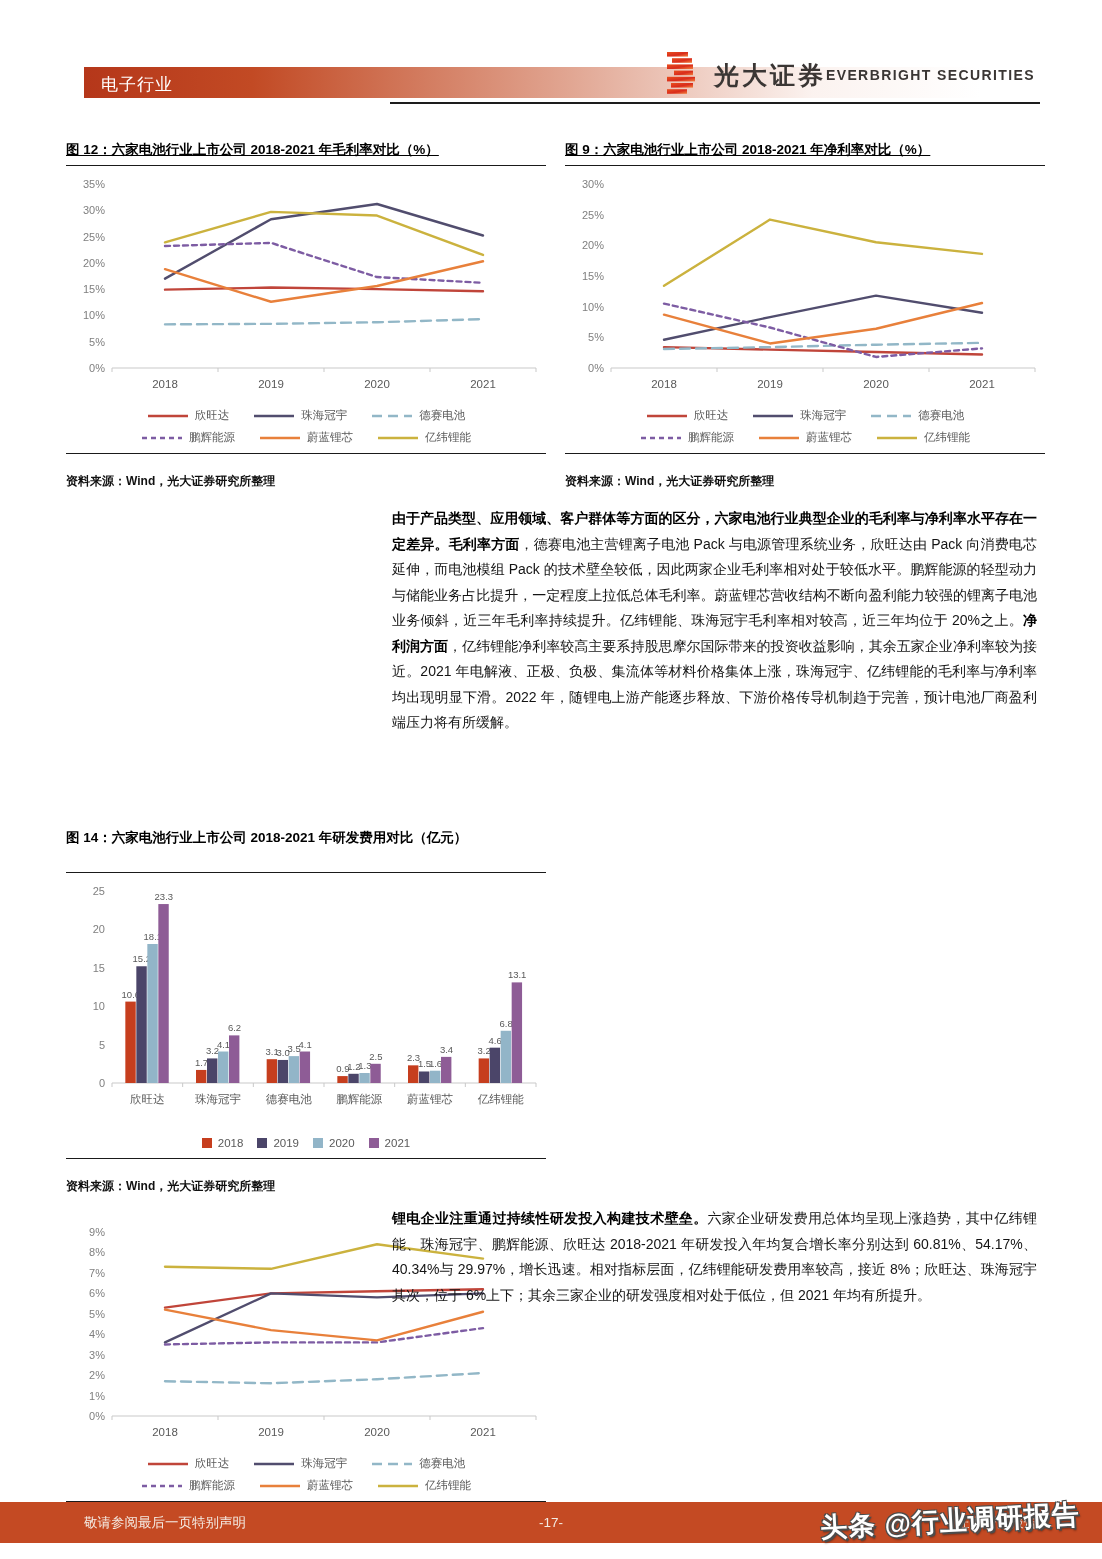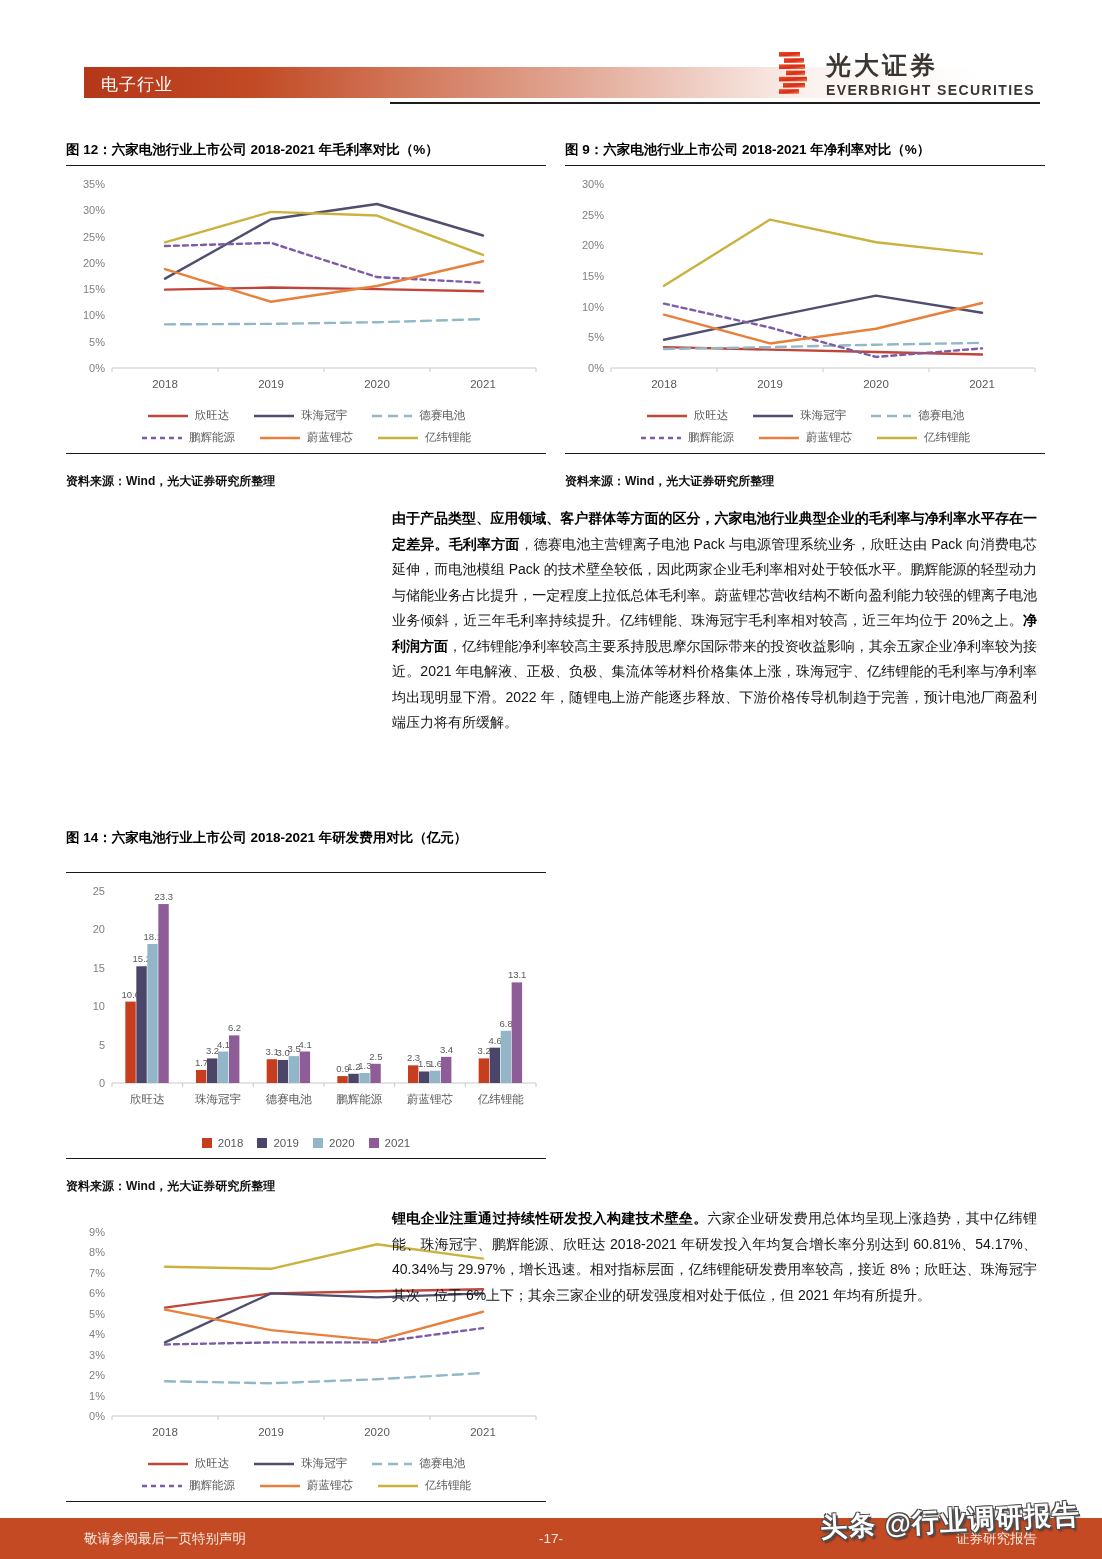--- a/index.html
+++ b/index.html
@@ -5,31 +5,31 @@
   html,body{margin:0;padding:0;background:#888;}
   .page{position:relative;width:1102px;height:1559px;background:#fff;margin:0 auto;
         font-family:"Liberation Sans","DejaVu Sans",sans-serif;overflow:hidden;}
 
   
   .band{position:absolute;left:84px;top:67px;right:84px;height:31px;
         background:linear-gradient(to right,#b5371a 0%,#c24a24 18%,rgba(209,118,88,.65) 52%,rgba(240,205,192,.25) 78%,rgba(255,255,255,0) 96%);}
   .band-label{display:inline-block;padding:6px 0 0 17px;font-size:17px;font-weight:400;color:#fff;letter-spacing:1px;}
   .header-rule{position:absolute;top:102px;left:390px;right:62px;height:2px;background:#1d1d1d;}
   .logo{position:absolute;top:52px;right:67px;display:flex;align-items:center;gap:9px;}
-  .logo-txt{display:flex;flex-direction:column;justify-content:center;}
+  .logo-txt{display:flex;flex-direction:row;justify-content:center;}
   .brand-cn{font-size:25px;font-weight:700;color:#3a3634;letter-spacing:3px;line-height:1;}
   .brand-en{font-size:14px;color:#3a3634;letter-spacing:1.4px;margin-top:4px;font-weight:700;}
 
   
   .row{position:absolute;display:flex;gap:19px;left:66px;width:971px;}
   .row1{top:140px;} .row2{top:828px;flex-direction:column;}
   figure{margin:0;width:480px;}
   figcaption{font-size:13.5px;font-weight:700;color:#000;line-height:19px;
              padding-bottom:6px;border-bottom:1.5px solid #1a1a1a;}
-  .cap1{white-space:nowrap;overflow:hidden;}
+  .cap1{white-space:nowrap;overflow:hidden;text-decoration:underline;}
   .cap2{min-height:38px;}
   .chartbox{margin-top:4px;}
   .legend{display:flex;flex-direction:column;align-items:center;gap:3px;}
   .lg-row{display:flex;justify-content:center;gap:24px;}
   .lg-item{display:flex;align-items:center;gap:6px;font-size:11.5px;color:#595959;height:19px;}
   .lg-sq{width:10px;height:10px;display:inline-block;}
   .source{margin-top:6px;border-top:1.5px solid #1a1a1a;padding-top:19px;
           font-size:12px;font-weight:700;color:#111;}
 
   
@@ -38,21 +38,21 @@
   .blab{fill:#595959;font-size:9.5px;}
   .axis{stroke:#c9c9c9;stroke-width:1;}
 
   
   .bodytext{position:absolute;left:392px;width:645px;font-size:14px;line-height:25.5px;
             color:#141414;text-align:justify;}
   .p1{top:506px;} .p2{top:1206px;}
   .bodytext .b{font-weight:700;color:#000;}
 
   
-  .footer-band{position:absolute;left:0;right:0;bottom:0;height:41px;background:#c44a23;}
+  .footer-band{position:absolute;left:0;right:0;bottom:16px;height:41px;background:#c44a23;}
   .footer-band span{position:absolute;top:0;line-height:41px;font-size:13.5px;color:#f4ebe3;}
   .f-left{left:84px;}
   .f-page{left:50%;transform:translateX(-50%);}
   .f-right{right:65px;}
   .watermark{position:absolute;right:22px;bottom:20px;font-size:27px;font-weight:700;color:#fff;
              letter-spacing:1px;transform:rotate(-3deg);z-index:5;white-space:nowrap;
              text-shadow:2px 2px 0 #4c4c4c,-1px -1px 0 #4c4c4c,1px -1px 0 #4c4c4c,-1px 1px 0 #4c4c4c,2px 3px 2px rgba(0,0,0,.35);}
 </style>
 </head>
 <body>

